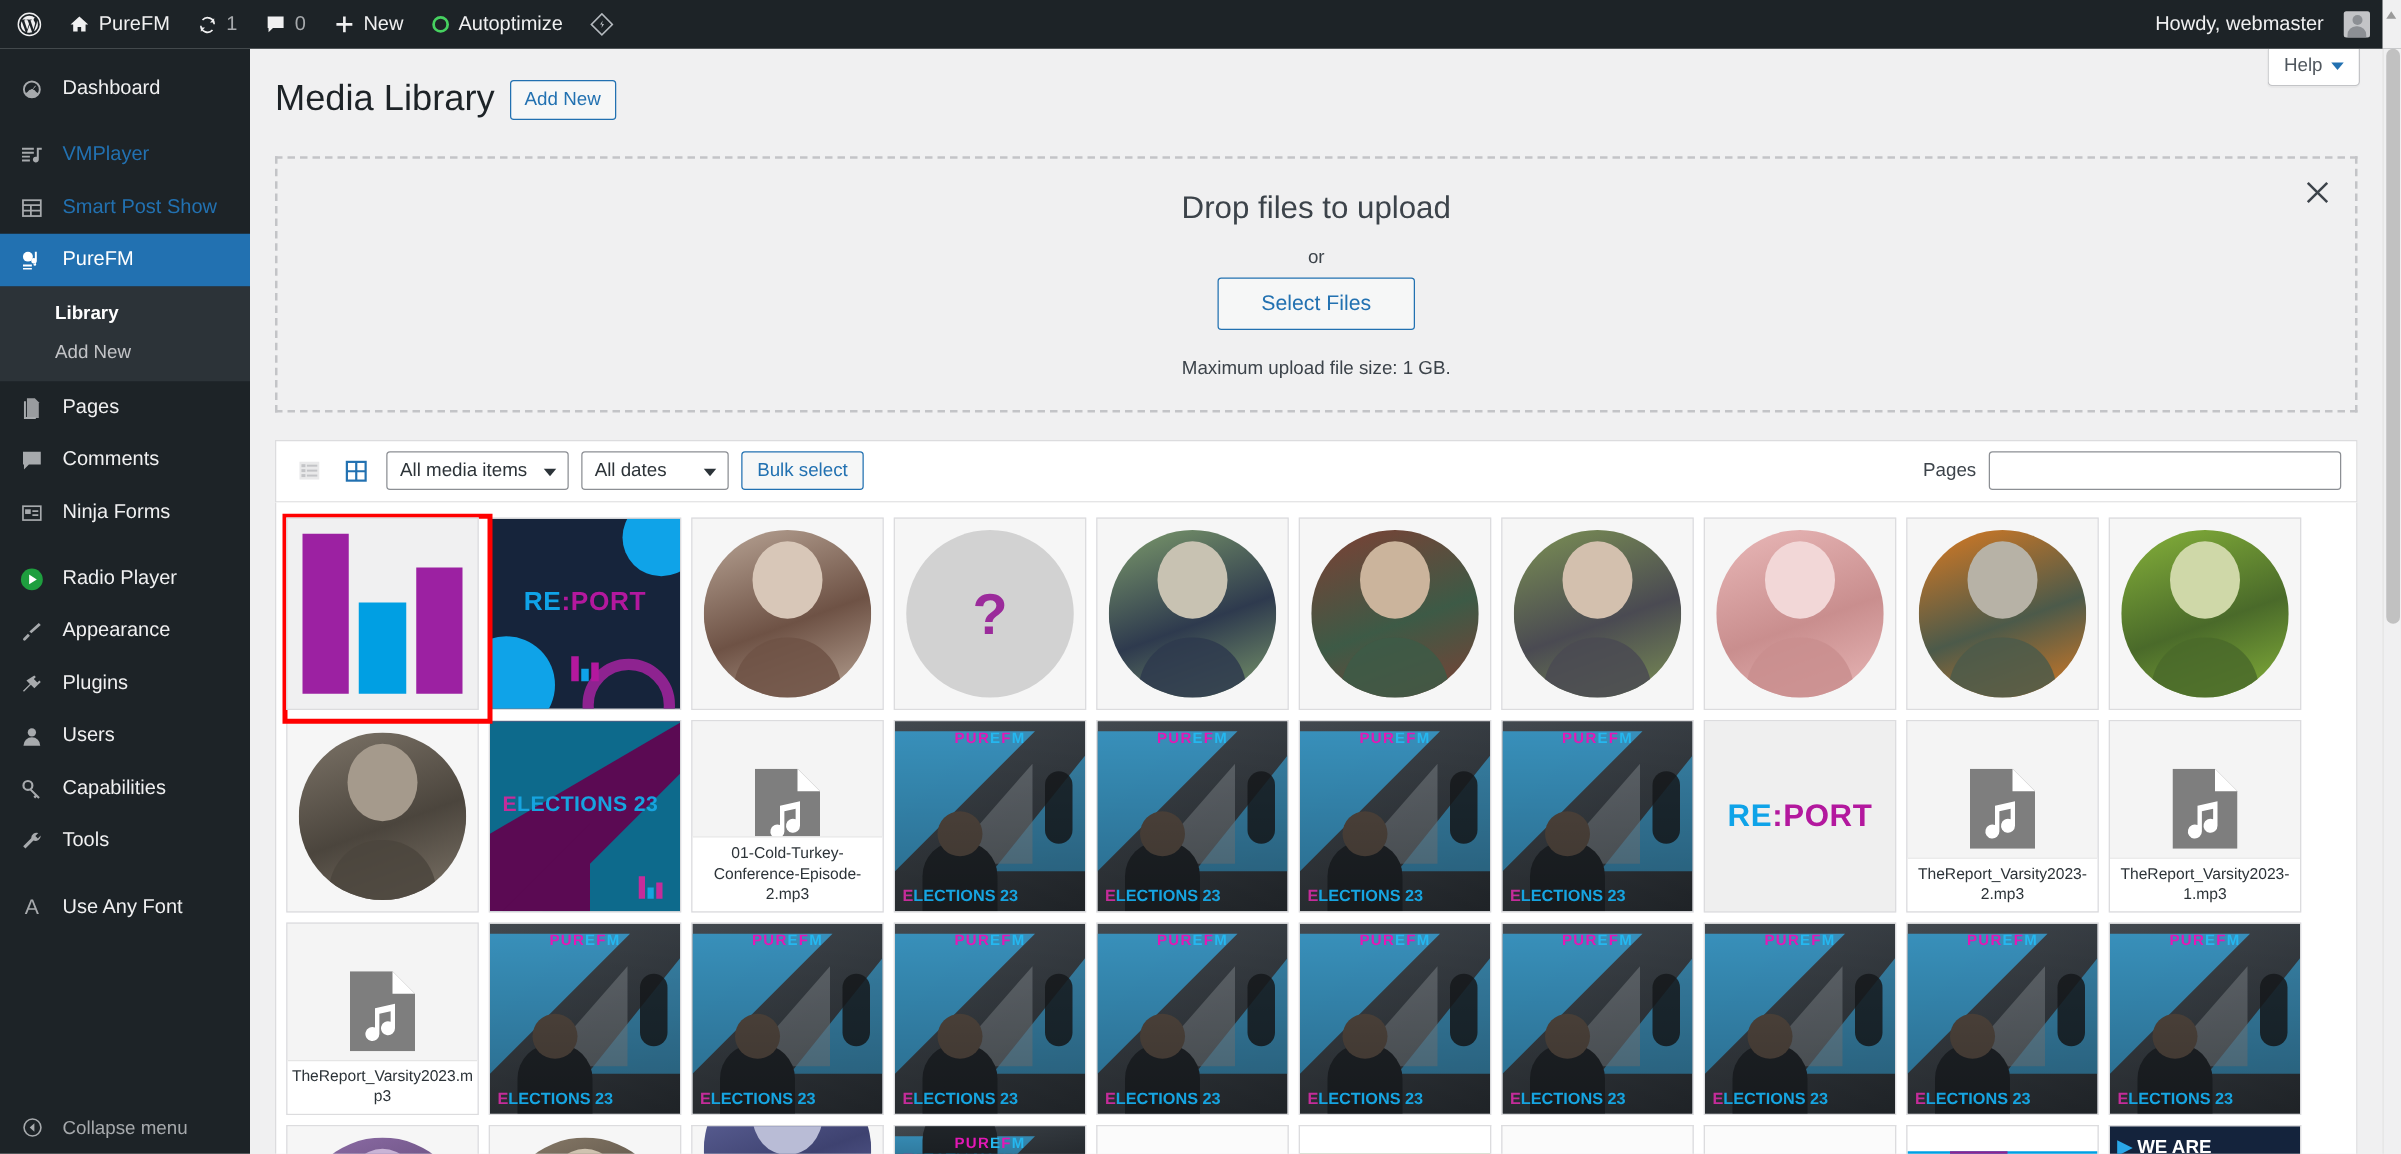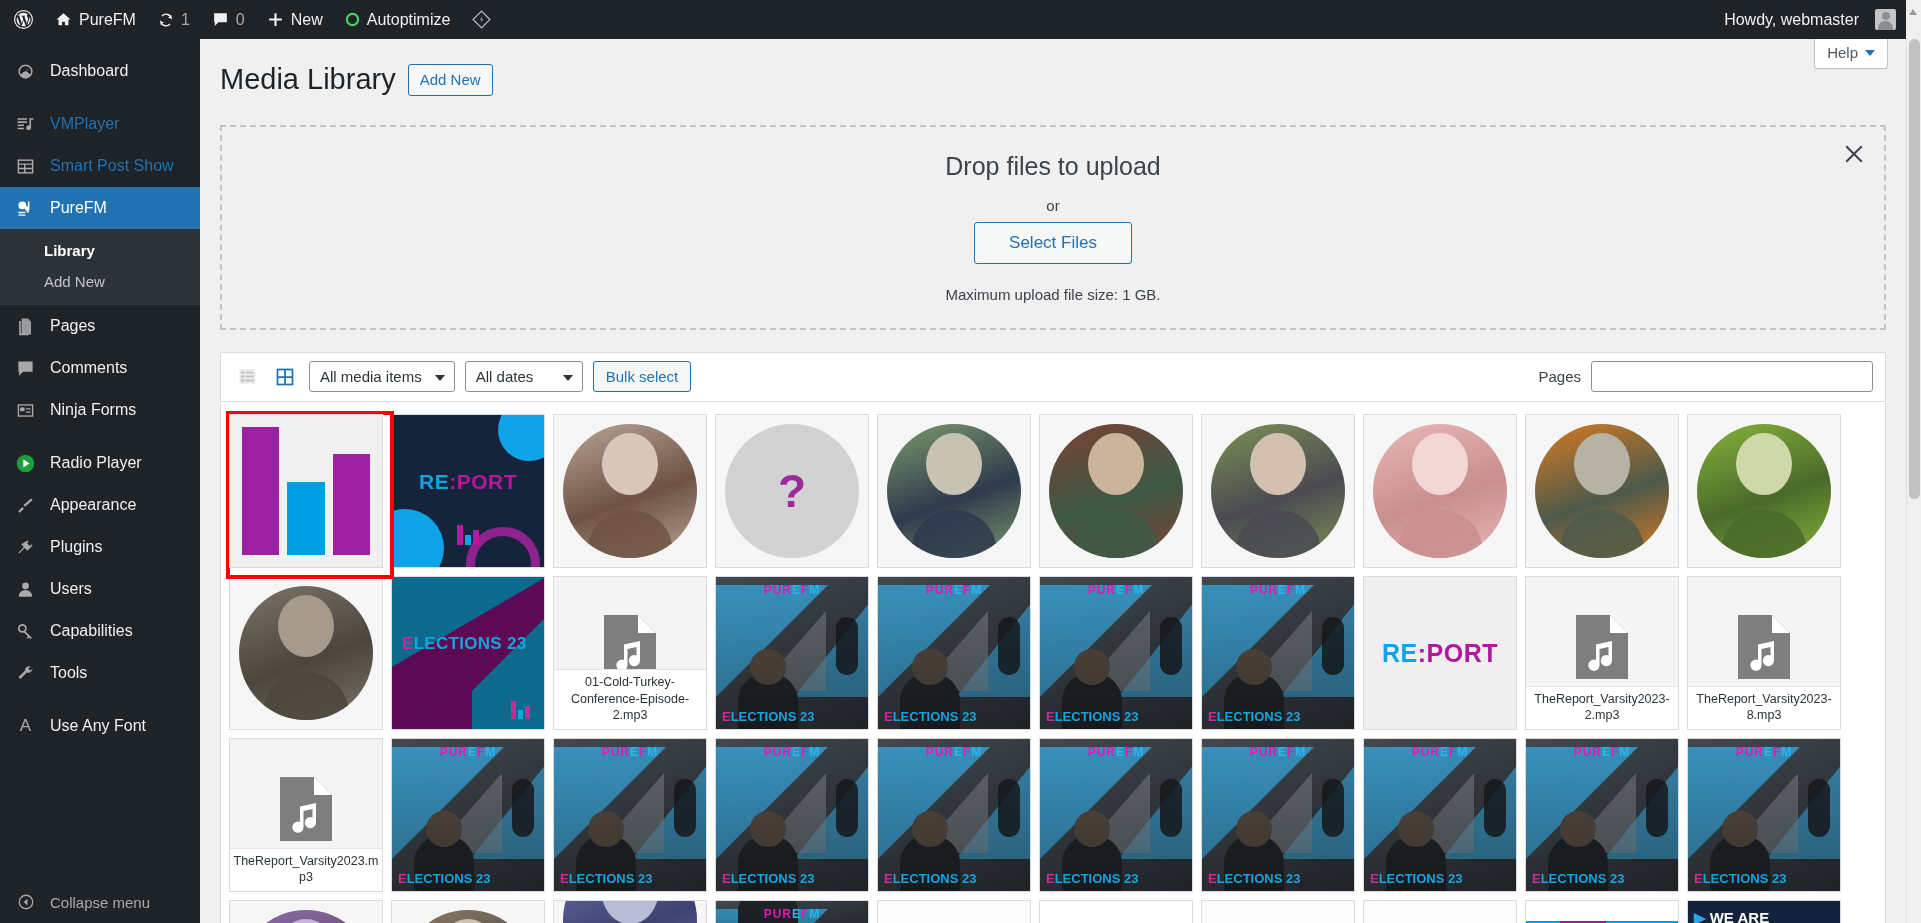--- a/index.html
+++ b/index.html
@@ -715,21 +715,21 @@
         </div>
         <div class="cell">
           <div class="tile">
             <div style="position:absolute;inset:0;background:#f4f4f4;">
       <svg class="audio-ico" viewBox="0 0 52 64">
         <path d="M0 0h34l18 18v46H0z" fill="#7e7e7e"></path>
         <path d="M34 0l18 18H34z" fill="#fff"></path>
         <path d="M36 26l-16 3.6V45a5.6 5.6 0 1 0 3.5 5.2V34l9 -2v8.4a5.6 5.6 0 1 0 3.5 5.2z" fill="#fff"></path>
       </svg>
     </div>
-            <div class="fname">TheReport_Varsity2023-8.mp3</div>
+            <div class="fname">TheReport_Varsity2023-1.mp3</div>
           </div>
         </div>
         <div class="cell">
           <div class="tile">
             <div style="position:absolute;inset:0;background:#f4f4f4;">
       <svg class="audio-ico" viewBox="0 0 52 64">
         <path d="M0 0h34l18 18v46H0z" fill="#7e7e7e"></path>
         <path d="M34 0l18 18H34z" fill="#fff"></path>
         <path d="M36 26l-16 3.6V45a5.6 5.6 0 1 0 3.5 5.2V34l9 -2v8.4a5.6 5.6 0 1 0 3.5 5.2z" fill="#fff"></path>
       </svg>

